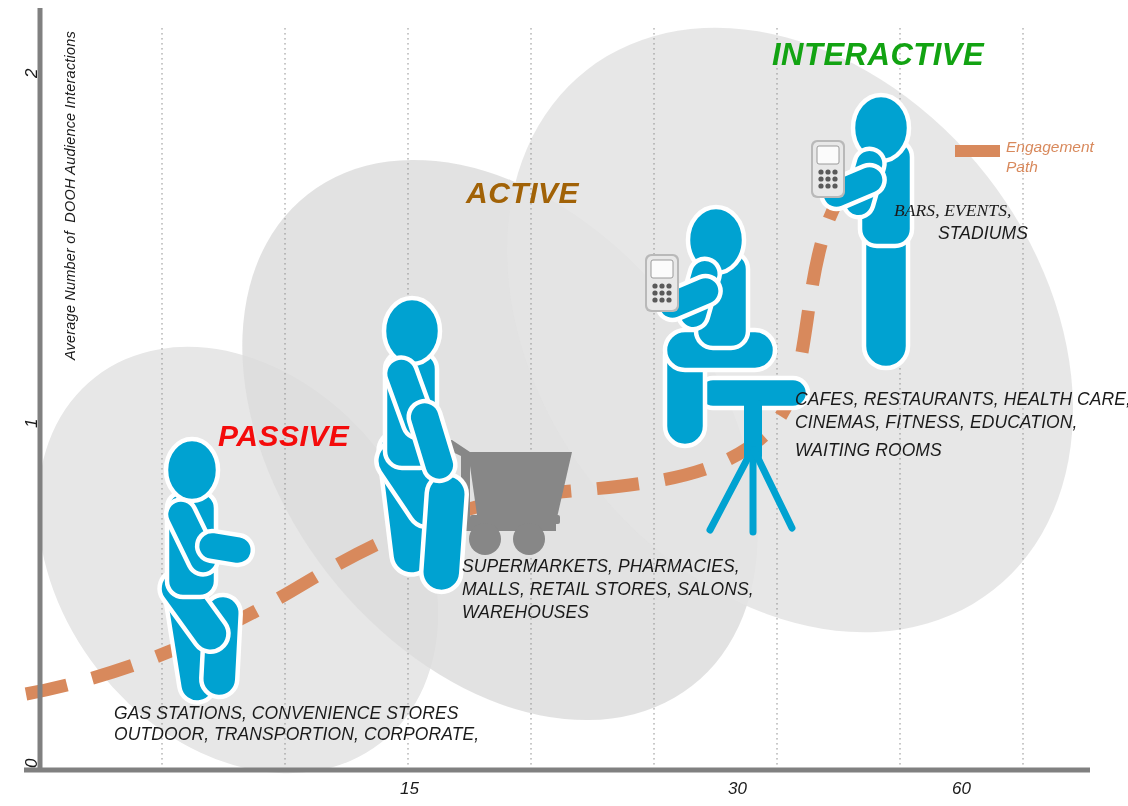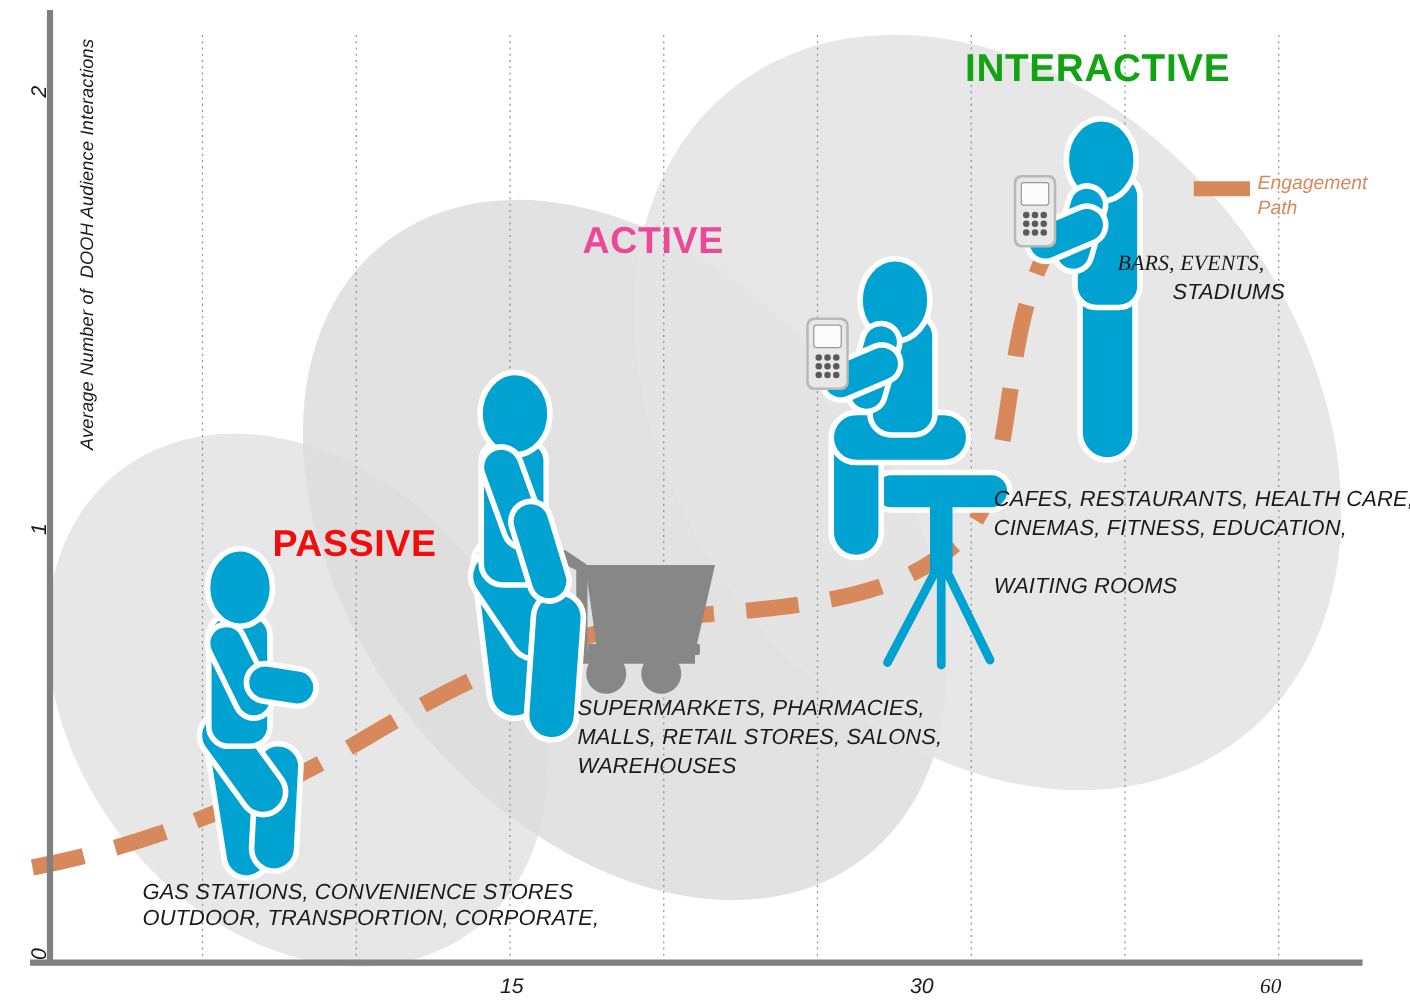--- a/index.html
+++ b/index.html
@@ -14,23 +14,23 @@
     font-style:italic;font-weight:normal;font-size:14.5px;color:#1a1a1a;
     transform-origin:0 0;transform:rotate(-90deg);letter-spacing:.2px;
   }
   .ytick{
     font-style:italic;font-size:17px;color:#1a1a1a;
     transform-origin:0 0;transform:rotate(-90deg);
   }
   .xtick{font-style:italic;font-size:17px;color:#1a1a1a;}
   .xlabel{font-style:italic;font-size:14.5px;color:#1a1a1a;letter-spacing:.1px;}
 
-  .zone{font-weight:bold;font-size:30px;letter-spacing:.5px;}
+  .zone{font-style:italic;font-weight:bold;font-size:30px;letter-spacing:.5px;}
   .zone.passive{color:#f40b0b;}
-  .zone.active{color:#ec4899;}
+  .zone.active{color:#a16207;}
   .zone.interactive{color:#12a312;font-size:31px;}
 
   .caption{
     font-style:italic;font-size:17.5px;color:#1a1a1a;line-height:1.32;
     letter-spacing:.1px;
   }
   .legend-label{
     font-style:italic;font-size:15.5px;color:#d8895c;line-height:1.3;
   }
 </style>
@@ -198,36 +198,36 @@
     <rect x="955" y="145" width="45" height="12" fill="#d8895c"></rect>
   </svg>
 
   <div class="txt ylabel" style="left:62px;top:360px;">Average Number of  DOOH Audience Interactions</div>
   <div class="txt ytick" style="left:22px;top:78px;">2</div>
   <div class="txt ytick" style="left:22px;top:428px;">1</div>
   <div class="txt ytick" style="left:22px;top:768px;">0</div>
 
   <div class="txt xtick" style="left:400px;top:779px;">15</div>
   <div class="txt xtick" style="left:728px;top:779px;">30</div>
-  <div class="txt xtick" style="left:1008px;top:779px;font-family:Liberation Serif, serif;">60</div>
+  <div class="txt xtick" style="left:952px;top:779px;">60</div>
 
   <div class="txt zone passive" style="left:218px;top:419px;">PASSIVE</div>
   <div class="txt zone active" style="left:466px;top:176px;">ACTIVE</div>
   <div class="txt zone interactive" style="left:772px;top:37px;">INTERACTIVE</div>
 
   <div class="txt caption" style="left:114px;top:723px;">OUTDOOR, TRANSPORTION, CORPORATE,</div>
   <div class="txt caption" style="left:114px;top:702px;">GAS STATIONS, CONVENIENCE STORES</div>
 
   <div class="txt caption" style="left:462px;top:555px;">SUPERMARKETS, PHARMACIES,</div>
   <div class="txt caption" style="left:462px;top:578px;">MALLS, RETAIL STORES, SALONS,</div>
   <div class="txt caption" style="left:462px;top:601px;">WAREHOUSES</div>
 
   <div class="txt caption" style="left:795px;top:388px;">CAFES, RESTAURANTS, HEALTH CARE,</div>
   <div class="txt caption" style="left:795px;top:411px;">CINEMAS, FITNESS, EDUCATION,</div>
-  <div class="txt caption" style="left:795px;top:457px;">WAITING ROOMS</div>
+  <div class="txt caption" style="left:795px;top:439px;">WAITING ROOMS</div>
 
   <div class="txt caption" style="left:894px;top:199px;font-family:Liberation Serif, serif;">BARS, EVENTS,</div>
   <div class="txt caption" style="left:938px;top:222px;">STADIUMS</div>
 
   <div class="txt legend-label" style="left:1006px;top:137px;">Engagement</div>
   <div class="txt legend-label" style="left:1006px;top:157px;">Path</div>
 
 </div>
 
 </body></html>

